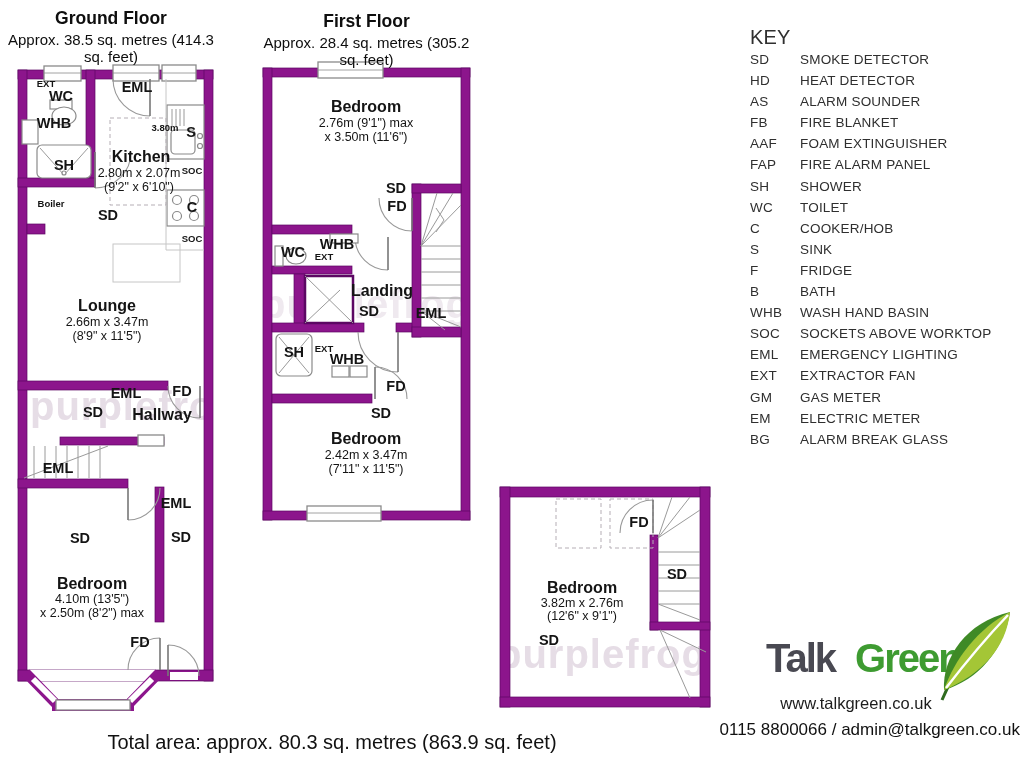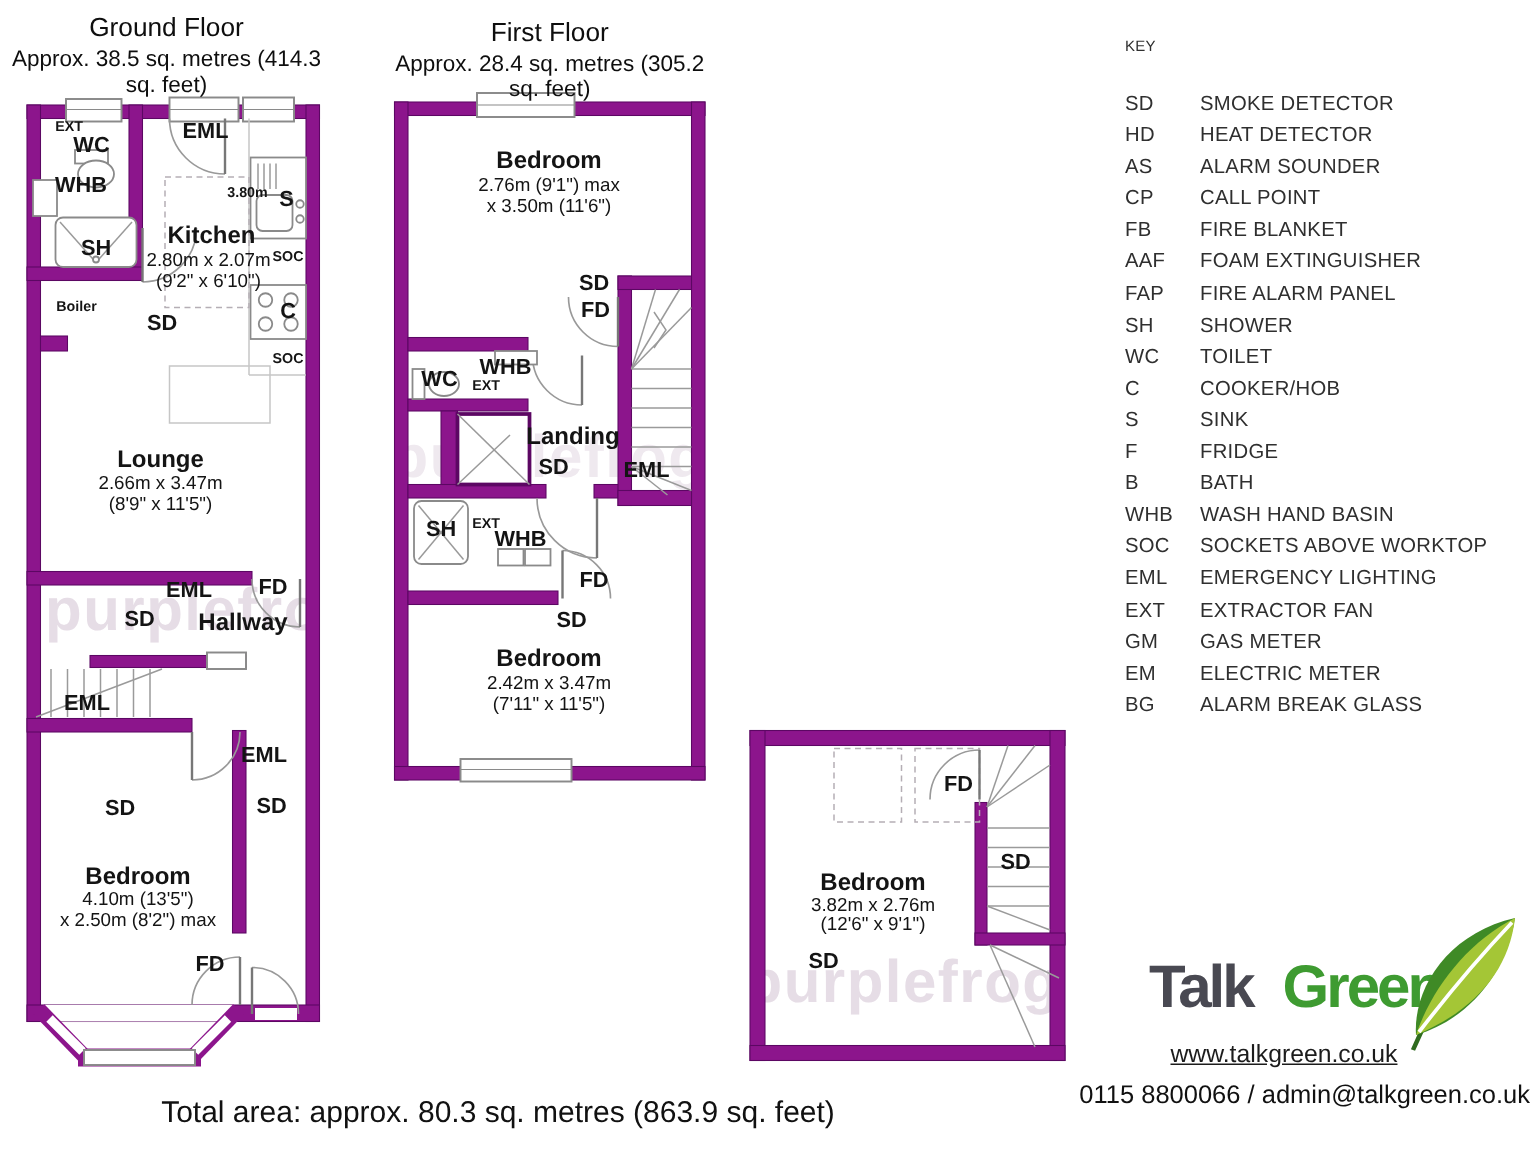--- a/index.html
+++ b/index.html
@@ -19,31 +19,31 @@
   .sofa{fill:none;stroke:#c6c6c6;stroke-width:1;}
   
   text{font-family:"Liberation Sans",sans-serif;fill:#141414;}
   .room{font-weight:bold;font-size:16px;text-anchor:middle;}
   .dim{font-size:12.5px;text-anchor:middle;}
   .tag{font-weight:bold;font-size:14.5px;text-anchor:middle;}
   .tiny{font-weight:bold;font-size:9.5px;text-anchor:middle;}
   .wm{font-weight:bold;font-size:40px;fill:#E6DDE6;text-anchor:middle;letter-spacing:1px;}
   
   .ftitle{position:absolute;text-align:center;color:#0e0e0e;}
-  .ft{font-weight:normal;font-size:17.5px;}
+  .ft{font-weight:bold;font-size:17.5px;}
   .fs{font-size:15px;margin-top:2px;}
   .key{position:absolute;left:750px;top:26px;color:#2f2f2f;font-size:13.5px;letter-spacing:.2px;}
-  .key-title{font-size:10px;margin-bottom:21px;}
+  .key-title{font-size:20px;}
   .key-row{line-height:21.1px;white-space:nowrap;}
   .key-abbr{display:inline-block;width:50px;}
   .logo{position:absolute;left:766px;top:636px;font-weight:bold;font-size:40px;letter-spacing:-2px;white-space:nowrap;}
   .logo .talk{color:#494952;}
   .logo .green{color:#3E9B31;margin-left:20px;}
   .leafbox{position:absolute;left:936px;top:610px;}
-  .site{position:absolute;left:762px;top:694px;width:188px;text-align:center;font-size:16.5px;color:#1c1c1c;text-decoration:underline;}
+  .site{position:absolute;left:762px;top:694px;width:188px;text-align:center;font-size:16.5px;color:#1c1c1c;}
   .contact{position:absolute;left:700px;top:720px;width:320px;text-align:right;font-size:17px;color:#111;}
   .total{position:absolute;left:78px;top:731px;width:508px;text-align:center;font-size:20px;color:#111;}
 </style>
 </head>
 <body>
 
 <div id="page">
 
 <svg width="1024" height="768" viewBox="0 0 1024 768">
   <defs>
@@ -320,21 +320,20 @@
 <div class="ftitle" style="left:263px;top:11px;width:207px">
   <div class="ft">First Floor</div>
   <div class="fs">Approx. 28.4 sq. metres (305.2 sq. feet)</div>
 </div>
 
 <div class="key">
   <div class="key-title">KEY</div>
   <div class="key-row"><span class="key-abbr">SD</span><span>SMOKE DETECTOR</span></div>
   <div class="key-row"><span class="key-abbr">HD</span><span>HEAT DETECTOR</span></div>
   <div class="key-row"><span class="key-abbr">AS</span><span>ALARM SOUNDER</span></div>
-  <div class="key-row"><span class="key-abbr">CP</span><span>CALL POINT</span></div>
   <div class="key-row"><span class="key-abbr">FB</span><span>FIRE BLANKET</span></div>
   <div class="key-row"><span class="key-abbr">AAF</span><span>FOAM EXTINGUISHER</span></div>
   <div class="key-row"><span class="key-abbr">FAP</span><span>FIRE ALARM PANEL</span></div>
   <div class="key-row"><span class="key-abbr">SH</span><span>SHOWER</span></div>
   <div class="key-row"><span class="key-abbr">WC</span><span>TOILET</span></div>
   <div class="key-row"><span class="key-abbr">C</span><span>COOKER/HOB</span></div>
   <div class="key-row"><span class="key-abbr">S</span><span>SINK</span></div>
   <div class="key-row"><span class="key-abbr">F</span><span>FRIDGE</span></div>
   <div class="key-row"><span class="key-abbr">B</span><span>BATH</span></div>
   <div class="key-row"><span class="key-abbr">WHB</span><span>WASH HAND BASIN</span></div>

